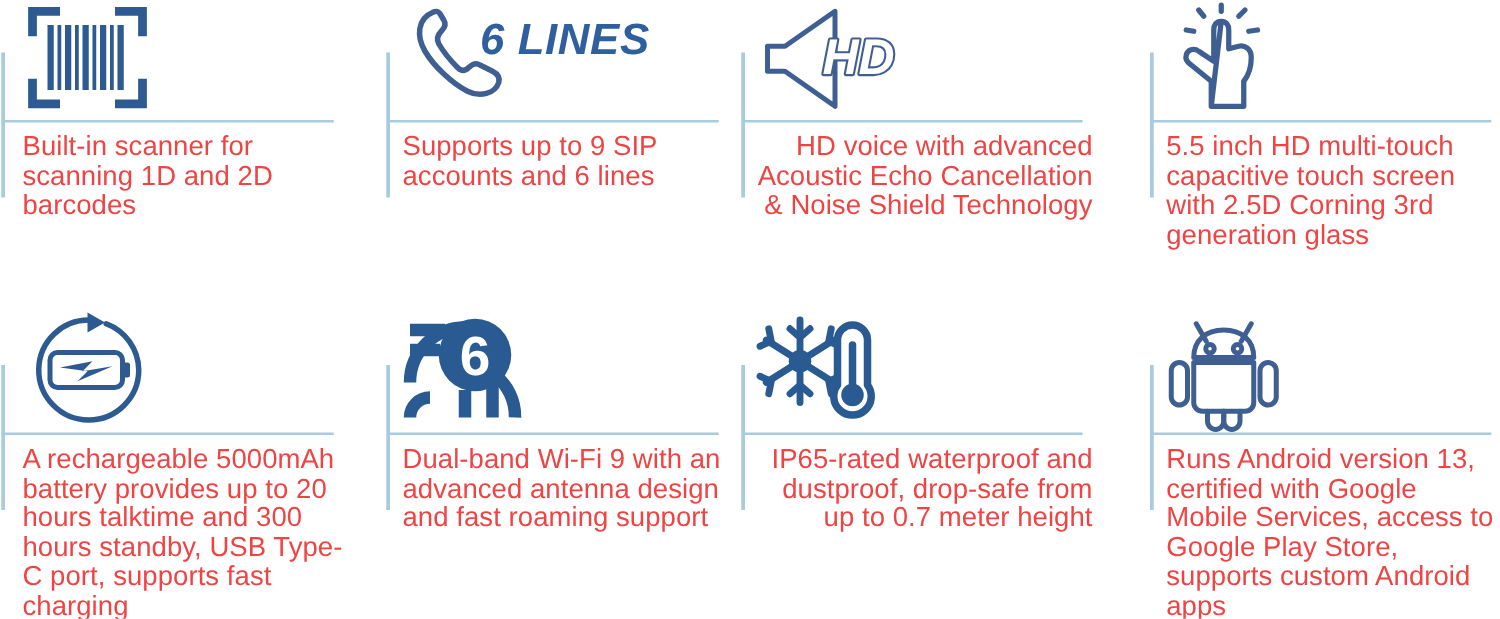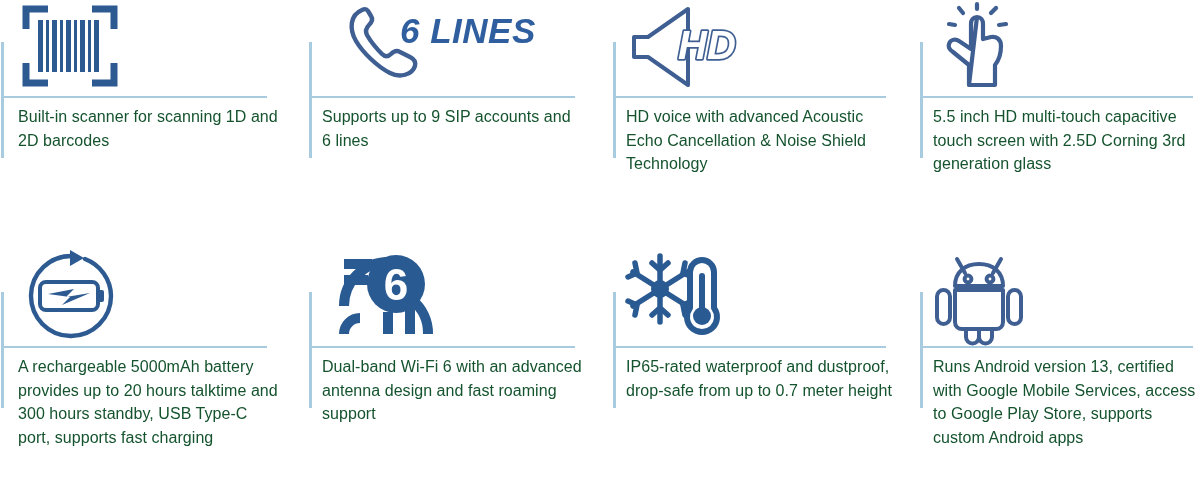--- a/index.html
+++ b/index.html
@@ -21,21 +21,21 @@
   }
   .cell {
     position: absolute;
     width: 300px;
     box-sizing: border-box;
   }
   .cell.r1 { top: 0; height: 248px; }
   .cell.r2 { top: 250px; height: 245px; }
   .c1 { left: 0; }
   .c2 { left: 300px; }
-  .c3 { left: 604px; }
+  .c3 { left: 584px; text-align: right; }
   .c4 { left: 911px; }
 
   
   .rail {
     position: absolute;
     left: 9px;
     top: 42px;
     width: 3px;
     height: 116px;
     background: #a8cbdf;
@@ -55,32 +55,32 @@
 
   .icon-wrap {
     position: absolute;
     left: 22px;
     top: 2px;
     height: 88px;
     display: flex;
     align-items: center;
   }
   .cell.c1 .icon-wrap { left: 22px; }
-  .cell.c2 .icon-wrap { left: 38px; }
+  .cell.c2 .icon-wrap { left: 22px; }
   .cell.c3 .icon-wrap { left: 22px; }
   .cell.c4 .icon-wrap { left: 22px; }
 
   .desc {
     position: absolute;
     left: 22px;
     top: 105px;
     width: 262px;
-    font-size: 16px;
+    font-size: 22px;
     line-height: 23.6px;
-    color: #14532d;
+    color: #ef4444;
     letter-spacing: 0.05px;
   }
   .cell.c1 .desc { left: 18px; width: 260px; }
   .cell.c3 .desc { width: 268px; }
   .cell.c4 .desc { width: 268px; }
 
   svg { display: block; overflow: visible; }
 </style>
 </head>
 <body>
@@ -190,21 +190,21 @@
           <path d="M6 30 L30 30"></path>
           <path d="M6 14 L34 14"></path>
           <path d="M50 84 L50 62"></path>
           <path d="M72 84 L72 56"></path>
           <path d="M90 84 A42 42 0 0 0 74 50"></path>
         </g>
         <circle cx="58" cy="34" r="29" fill="#2a5a92"></circle>
         <text x="58" y="50" text-anchor="middle" font-family="'Liberation Sans',sans-serif" font-size="44" font-weight="bold" fill="#ffffff">6</text>
       </svg>
     </div>
-    <div class="desc">Dual-band Wi-Fi 6 with an advanced antenna design and fast roaming support</div>
+    <div class="desc">Dual-band Wi-Fi 9 with an advanced antenna design and fast roaming support</div>
   </div>
 
   <div class="cell r2 c3">
     <div class="rail"></div>
     <div class="hline"></div>
     <div class="icon-wrap">
       <svg width="96" height="92" viewBox="0 0 96 92">
         <g stroke="#2a5a92" stroke-width="5.5" stroke-linecap="round" fill="none">
           <path d="M34 6 L34 72"></path>
           <path d="M7 22 L61 56"></path>

